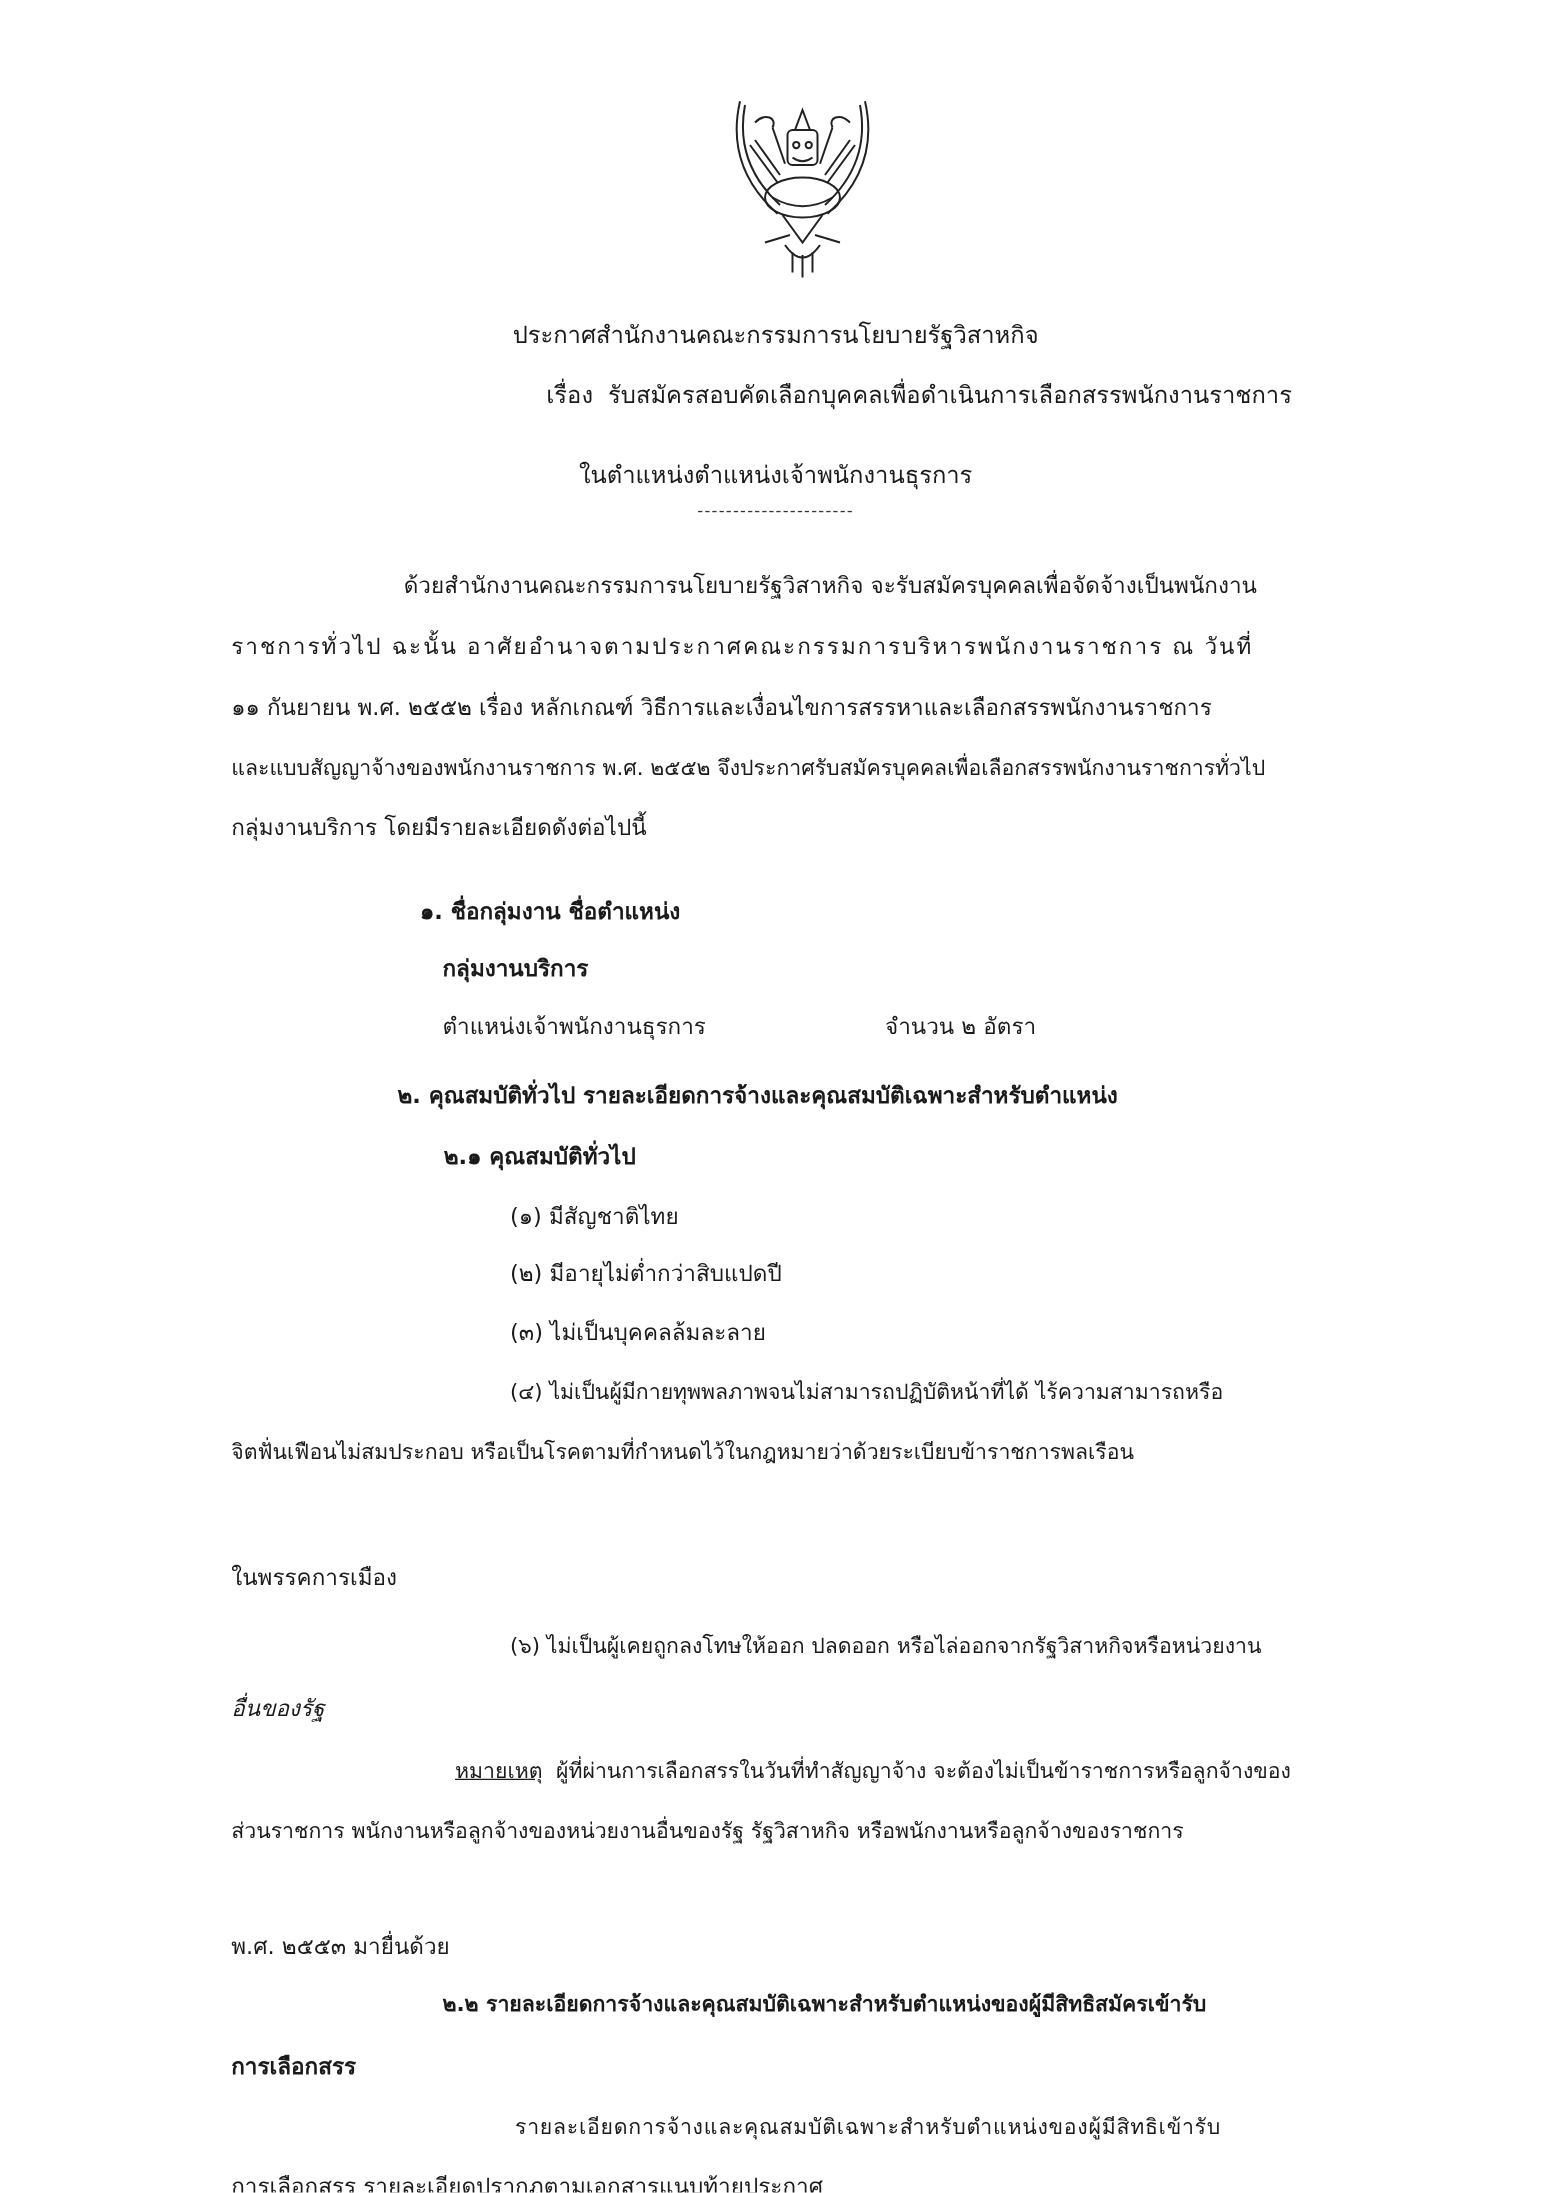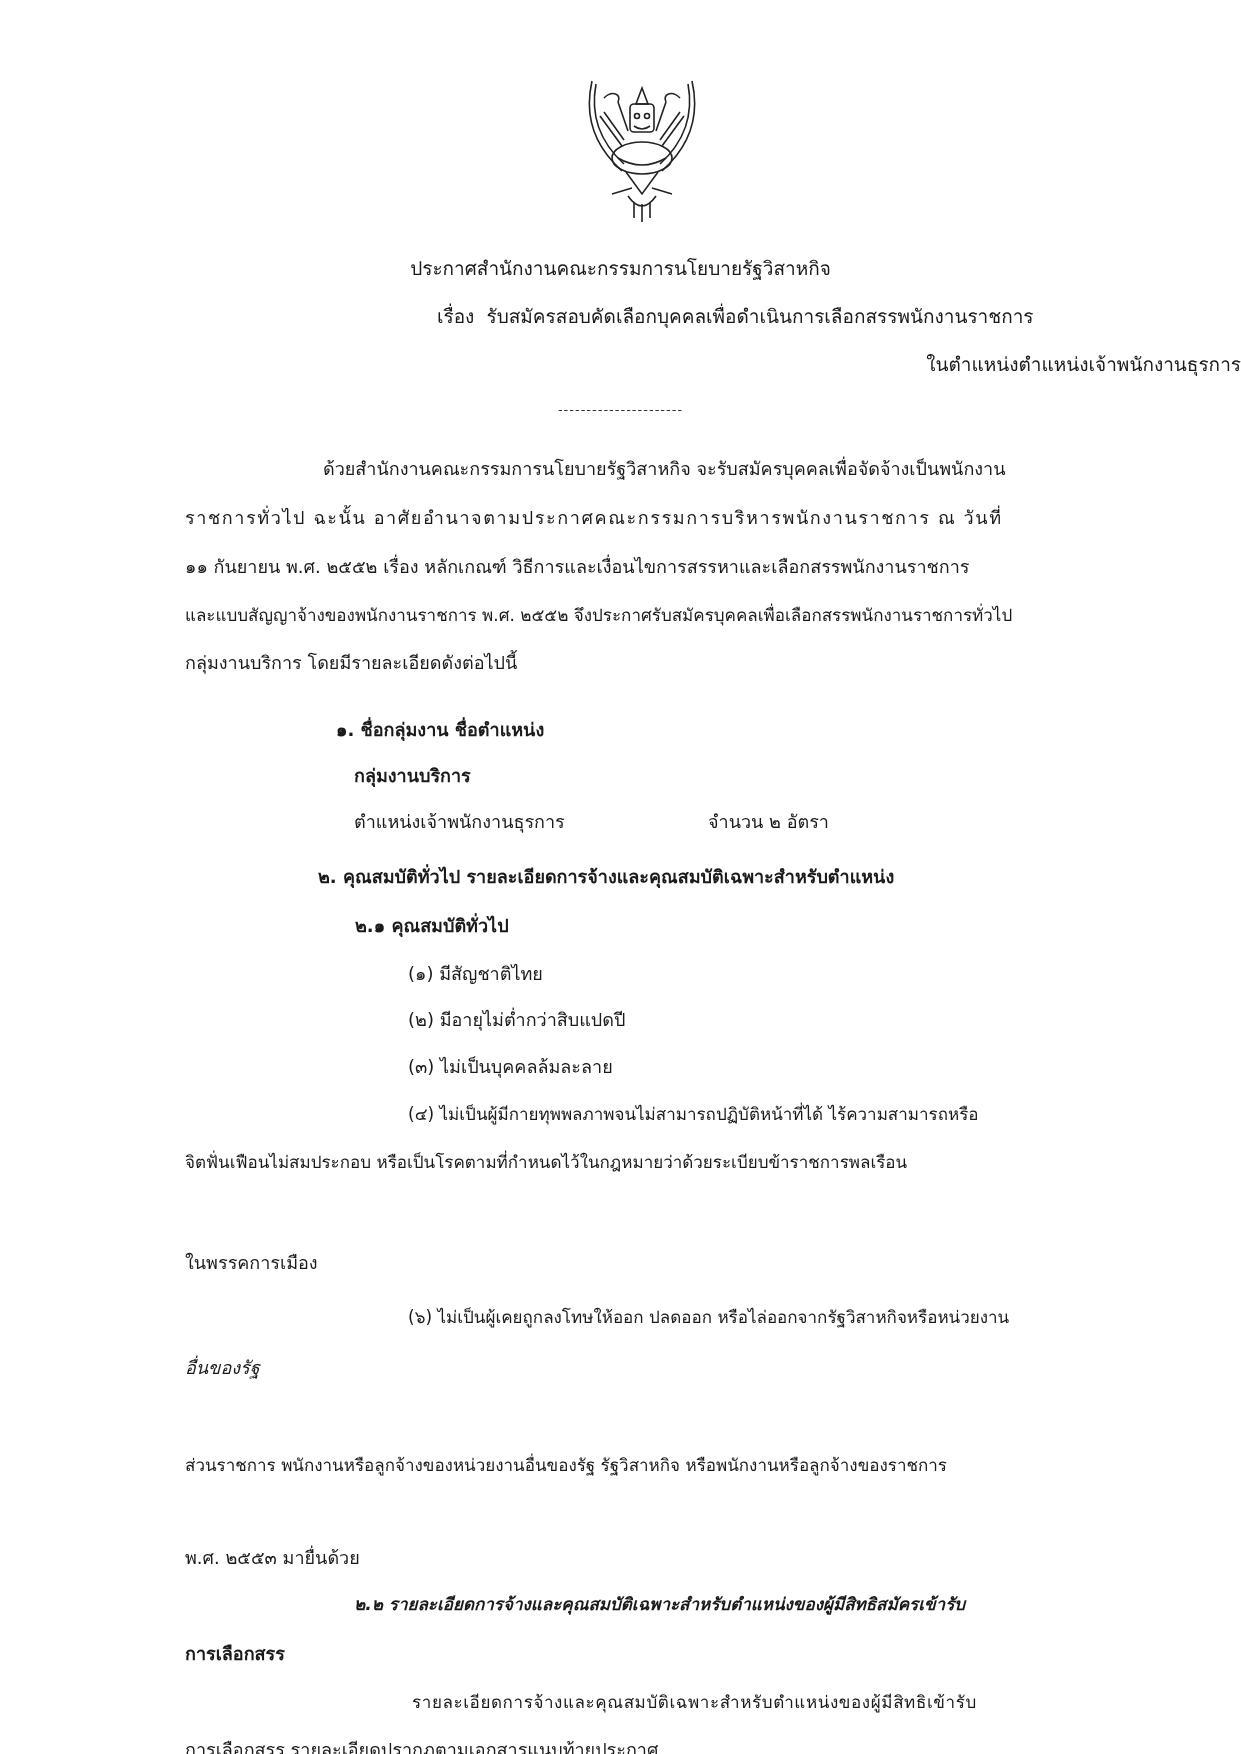--- a/index.html
+++ b/index.html
@@ -47,21 +47,21 @@
       <path d="M46 120 Q 60 140 74 120"></path>
       <path d="M52 126 L 52 142 M 60 128 L 60 146 M 68 126 L 68 142"></path>
       <path d="M18 40 L 40 70 M 22 36 L 42 64 M 102 40 L 80 70 M 98 36 L 78 64"></path>
     </g>
   </svg>
 
   <div class="abs head t" style="top:256px;">ประกาศสำนักงานคณะกรรมการนโยบายรัฐวิสาหกิจ</div>
   <div class="abs t" style="left:437px; top:304px; font-size:19px;">
     <span>เรื่อง</span>&nbsp;&nbsp;<span>รับสมัครสอบคัดเลือกบุคคลเพื่อดำเนินการเลือกสรรพนักงานราชการ</span>
   </div>
-  <div class="abs head t" style="top:352px;text-align:right;">ในตำแหน่งตำแหน่งเจ้าพนักงานธุรการ</div>
+  <div class="abs head t" style="top:368px;">ในตำแหน่งตำแหน่งเจ้าพนักงานธุรการ</div>
   <div class="abs head t dash" style="top:398px; font-size:13px; color:#333;">----------------------</div>
 
   <div class="abs t" style="left:323px; top:457px;">ด้วยสำนักงานคณะกรรมการนโยบายรัฐวิสาหกิจ จะรับสมัครบุคคลเพื่อจัดจ้างเป็นพนักงาน</div>
   <div class="abs t" style="left:185px; top:506px; letter-spacing:1.6px;">ราชการทั่วไป ฉะนั้น อาศัยอำนาจตามประกาศคณะกรรมการบริหารพนักงานราชการ ณ วันที่</div>
   <div class="abs t" style="left:185px; top:555px;">๑๑ กันยายน พ.ศ. ๒๕๕๒ เรื่อง หลักเกณฑ์ วิธีการและเงื่อนไขการสรรหาและเลือกสรรพนักงานราชการ</div>
   <div class="abs t" style="left:185px; top:603px; font-size:17px;">และแบบสัญญาจ้างของพนักงานราชการ พ.ศ. ๒๕๕๒ จึงประกาศรับสมัครบุคคลเพื่อเลือกสรรพนักงานราชการทั่วไป</div>
   <div class="abs t" style="left:185px; top:651px;">กลุ่มงานบริการ โดยมีรายละเอียดดังต่อไปนี้</div>
 
   <div class="abs t b" style="left:336px; top:718px;">๑. ชื่อกลุ่มงาน ชื่อตำแหน่ง</div>
   <div class="abs t b" style="left:354px; top:764px;text-align:center;">กลุ่มงานบริการ</div>
@@ -72,21 +72,24 @@
   <div class="abs t b" style="left:355px; top:914px;">๒.๑ คุณสมบัติทั่วไป</div>
   <div class="abs t" style="left:408px; top:962px;">(๑) มีสัญชาติไทย</div>
   <div class="abs t" style="left:408px; top:1008px;">(๒) มีอายุไม่ต่ำกว่าสิบแปดปี</div>
   <div class="abs t" style="left:408px; top:1055px;">(๓) ไม่เป็นบุคคลล้มละลาย</div>
   <div class="abs t" style="left:408px; top:1102px; font-size:17px;">(๔) ไม่เป็นผู้มีกายทุพพลภาพจนไม่สามารถปฏิบัติหน้าที่ได้ ไร้ความสามารถหรือ</div>
   <div class="abs t" style="left:185px; top:1150px; font-size:17px;">จิตฟั่นเฟือนไม่สมประกอบ หรือเป็นโรคตามที่กำหนดไว้ในกฎหมายว่าด้วยระเบียบข้าราชการพลเรือน</div>
   <div class="abs t" style="left:185px; top:1251px;">ในพรรคการเมือง</div>
   <div class="abs t" style="left:408px; top:1305px; font-size:17px;">(๖) ไม่เป็นผู้เคยถูกลงโทษให้ออก ปลดออก หรือไล่ออกจากรัฐวิสาหกิจหรือหน่วยงาน</div>
   <div class="abs t" style="left:185px; top:1356px;font-style:italic;">อื่นของรัฐ</div>
 
+  <div class="abs t" style="left:364px; top:1405px; font-size:17px;">
+    <span class="u">หมายเหตุ</span>&nbsp;&nbsp;<span>ผู้ที่ผ่านการเลือกสรรในวันที่ทำสัญญาจ้าง จะต้องไม่เป็นข้าราชการหรือลูกจ้างของ</span>
+  </div>
   <div class="abs t" style="left:185px; top:1453px; font-size:17px;">ส่วนราชการ พนักงานหรือลูกจ้างของหน่วยงานอื่นของรัฐ รัฐวิสาหกิจ หรือพนักงานหรือลูกจ้างของราชการ</div>
   <div class="abs t" style="left:185px; top:1546px;">พ.ศ. ๒๕๕๓ มายื่นด้วย</div>
 
-  <div class="abs t b" style="left:354px; top:1592px; font-size:17px;font-style:italic;">๒.๒  รายละเอียดการจ้างและคุณสมบัติเฉพาะสำหรับตำแหน่งของผู้มีสิทธิสมัครเข้ารับ</div>
+  <div class="abs t b" style="left:354px; top:1592px; font-size:17px;">๒.๒  รายละเอียดการจ้างและคุณสมบัติเฉพาะสำหรับตำแหน่งของผู้มีสิทธิสมัครเข้ารับ</div>
   <div class="abs t b" style="left:185px; top:1642px;">การเลือกสรร</div>
   <div class="abs t" style="left:412px; top:1690px; font-size:17px; letter-spacing:0.6px;">รายละเอียดการจ้างและคุณสมบัติเฉพาะสำหรับตำแหน่งของผู้มีสิทธิเข้ารับ</div>
   <div class="abs t" style="left:185px; top:1738px;">การเลือกสรร รายละเอียดปรากฏตามเอกสารแนบท้ายประกาศ</div>
 
 </div>
 
 </body></html>

